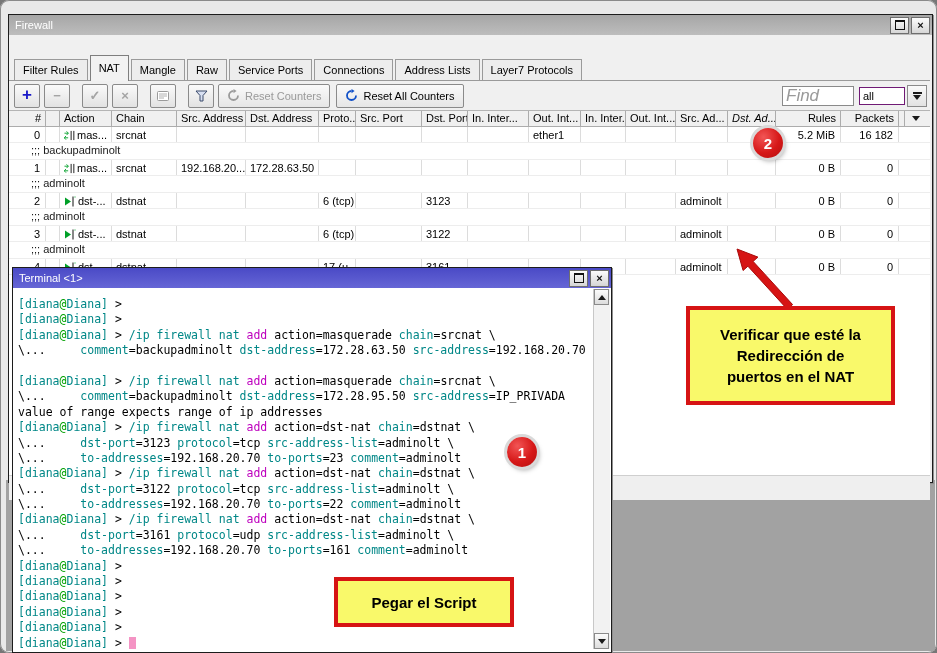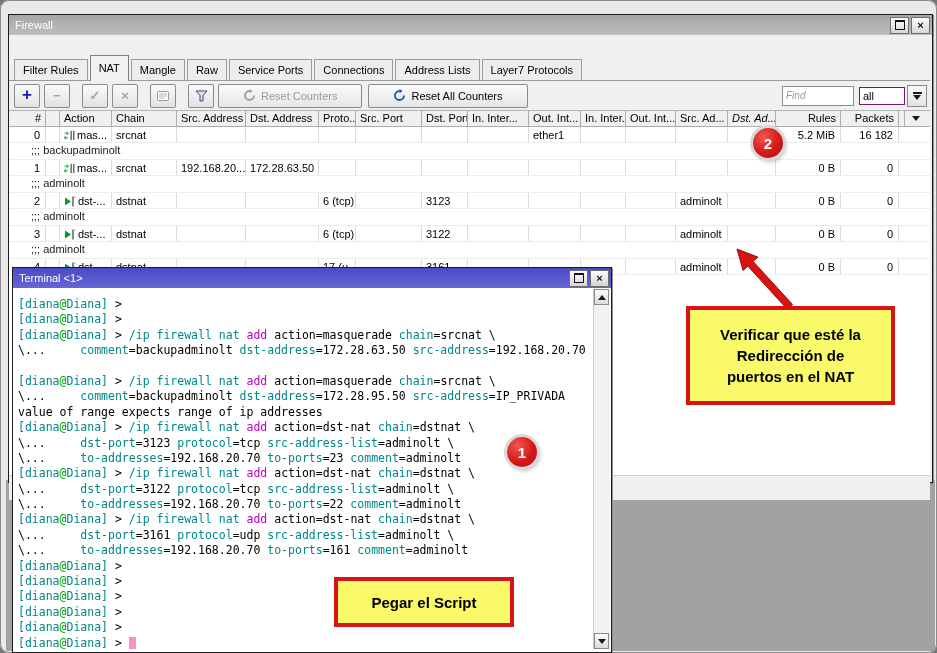--- a/index.html
+++ b/index.html
@@ -28,24 +28,24 @@
        border:1px solid #9A9A9A;border-bottom:none;white-space:nowrap;}
   .tab.sel{height:25px;line-height:25px;background:#F2F2F2;border:1px solid #7E7E7E;border-bottom:none;
        position:relative;z-index:2;margin-bottom:-1px;}
   .toolbar{position:absolute;left:0;top:46px;width:921px;height:29px;display:flex;align-items:center;padding-left:5px;box-sizing:border-box;}
   .tbtn{width:24px;height:22px;background:linear-gradient(180deg,#FAFAFA,#E2E2E2);border:1px solid #8A8A8A;
         border-radius:2px;display:flex;align-items:center;justify-content:center;margin-right:4px;}
   .tbtn.gap{margin-left:8px;}
   .plus{color:#1818C8;font-size:17px;font-weight:bold;line-height:1;margin-top:-2px;}
   .dis{color:#A4A4A4;font-size:13px;font-weight:bold;line-height:1;}
   .rbtn{height:22px;border:1px solid #8A8A8A;border-radius:2px;background:linear-gradient(180deg,#FAFAFA,#E6E6E6);
-        display:flex;align-items:center;padding:0 24px;margin-right:6px;gap:5px;white-space:nowrap;}
+        display:flex;align-items:center;padding:0 8px;margin-right:6px;gap:5px;white-space:nowrap;}
   .rbtn.disabled{color:#9A9A9A;}
   .spacer{flex:1;}
-  .findbox{width:64px;height:18px;border:1px solid #8A8A8A;font-size:10px;padding:0 3px;
+  .findbox{width:64px;height:18px;border:1px solid #8A8A8A;font-size:17px;padding:0 3px;
            font-family:"Liberation Sans",sans-serif;margin-right:5px;background:#fff;}
   .findbox::placeholder{color:#999;font-style:italic;}
   .combo{width:46px;height:18px;border:1px solid #701a75;background:#fff;display:flex;align-items:center;padding:0 3px;box-sizing:border-box;}
   .dropbtn{width:18px;height:20px;background:linear-gradient(180deg,#FAFAFA,#E2E2E2);border:1px solid #8A8A8A;
            display:flex;flex-direction:column;align-items:center;justify-content:center;margin-left:2px;margin-right:3px;}
   .bar{width:9px;height:2px;background:#1a1a1a;margin-bottom:1px;}
   .tri-down{width:0;height:0;border-left:4px solid transparent;border-right:4px solid transparent;border-top:5px solid #1a1a1a;}
   .tri-up{width:0;height:0;border-left:4px solid transparent;border-right:4px solid transparent;border-bottom:5px solid #1a1a1a;}
 
   

